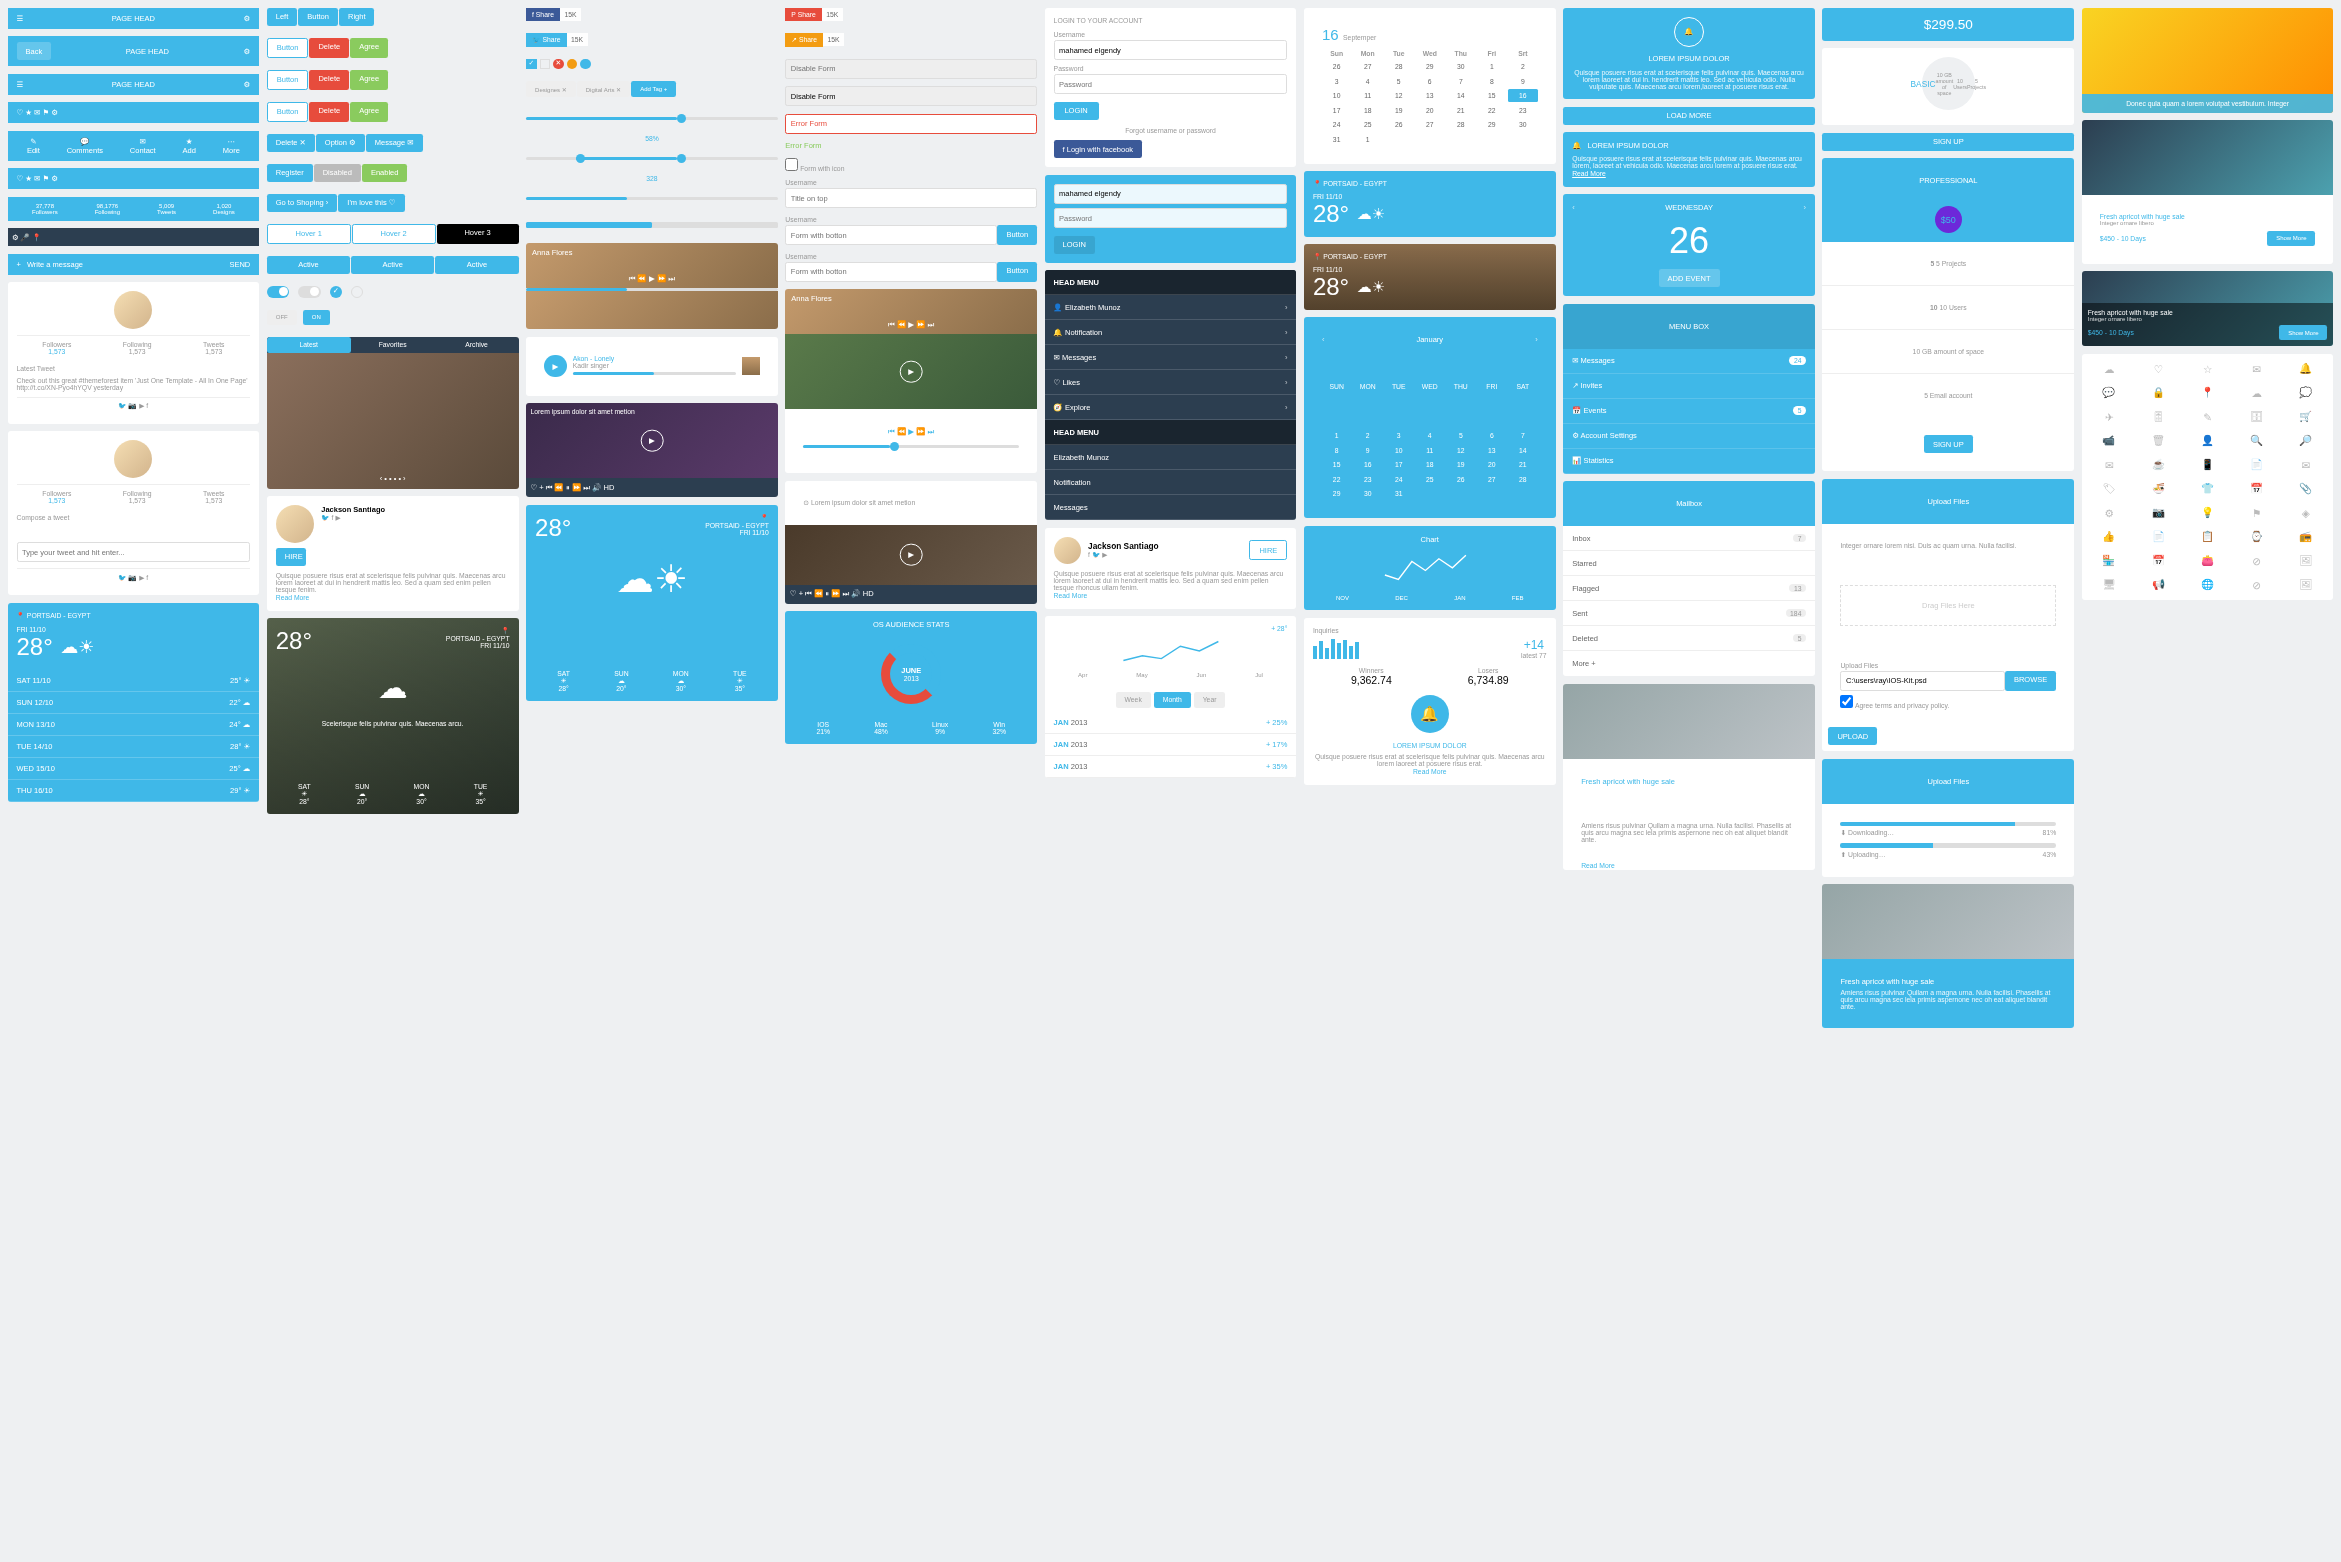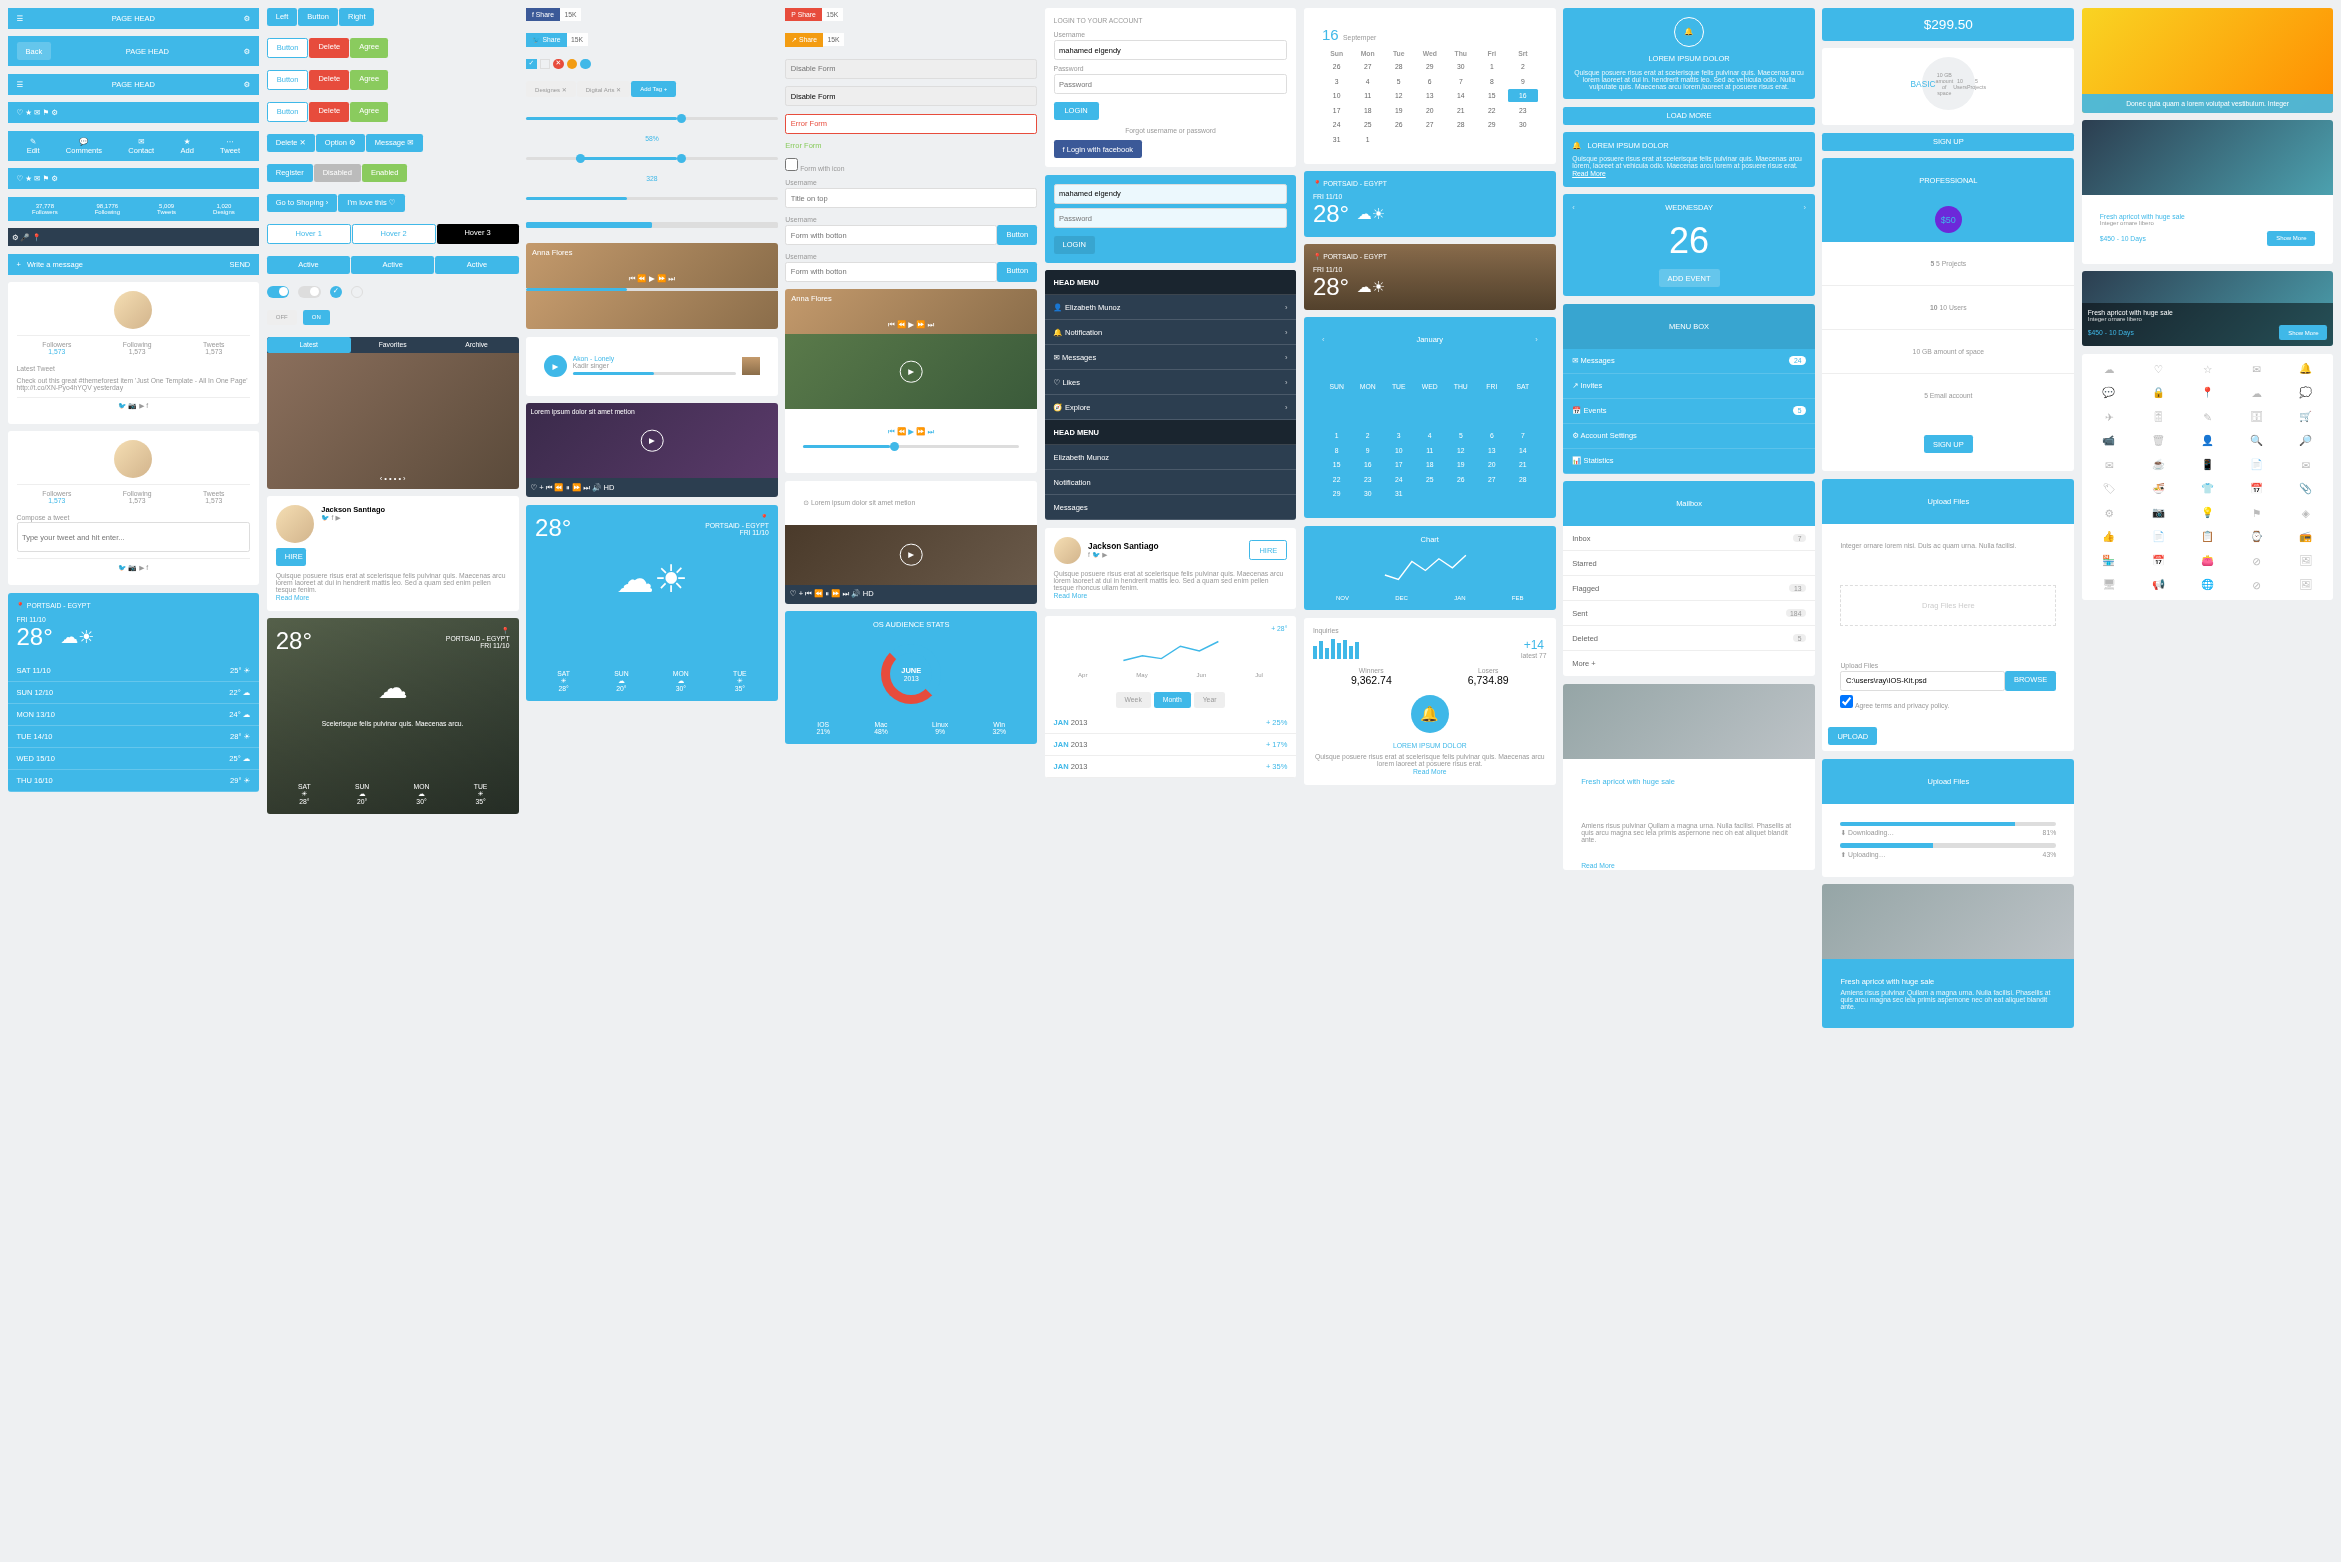--- a/index.html
+++ b/index.html
@@ -93,21 +93,21 @@
   <div class="center">
           <div>✉</div>
           <div>Contact</div>
         </div>
   <div class="center">
           <div>★</div>
           <div>Add</div>
         </div>
   <div class="center">
           <div>⋯</div>
-          <div>Tweet</div>
+          <div>More</div>
         </div>
  </div>
  <div class="header-bar">♡ ★ ✉ ⚑ ⚙</div>
  <div class="header-bar" style="justify-content:space-around;font-size:6px">
   <div class="center">
           <div>37,778</div>
           <div>Followers</div>
         </div>
   <div class="center">
           <div>98,1776</div>
@@ -166,21 +166,21 @@
    <div class="center">
             <div>Following</div>
             <div>1,573</div>
           </div>
    <div class="center">
             <div>Tweets</div>
             <div>1,573</div>
           </div>
   </div>
   <div class="text-gray text-small" style="margin-top:6px">Compose a tweet</div>
-  <input class="input" style="margin-top: 1px; height: 30px;" placeholder="Type your tweet and hit enter...">
+  <input class="input" style="margin-top: 21px; height: 20px;" placeholder="Type your tweet and hit enter...">
   <div class="stats-row" style="margin-top:6px">🐦 📷 ▶ f</div>
  </div>
 
  <div class="card blue">
   <div class="p12">
    <div class="text-small">📍 <span>PORTSAID - EGYPT</span></div>
    <div class="text-small" style="margin-top:6px">FRI 11/10</div>
    <div style="display:flex;align-items:center;gap:7.5px">
             <span class="big-temp">28°</span>
             <span style="font-size:18px">☁☀</span>

